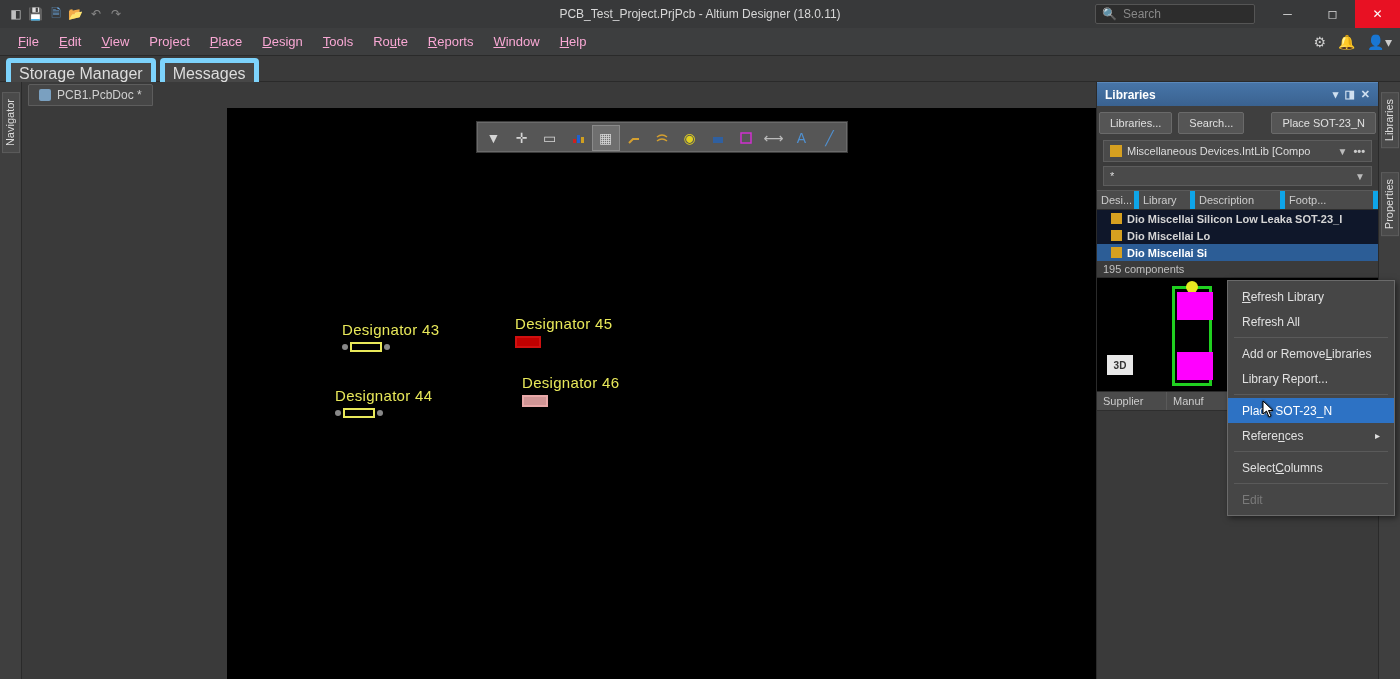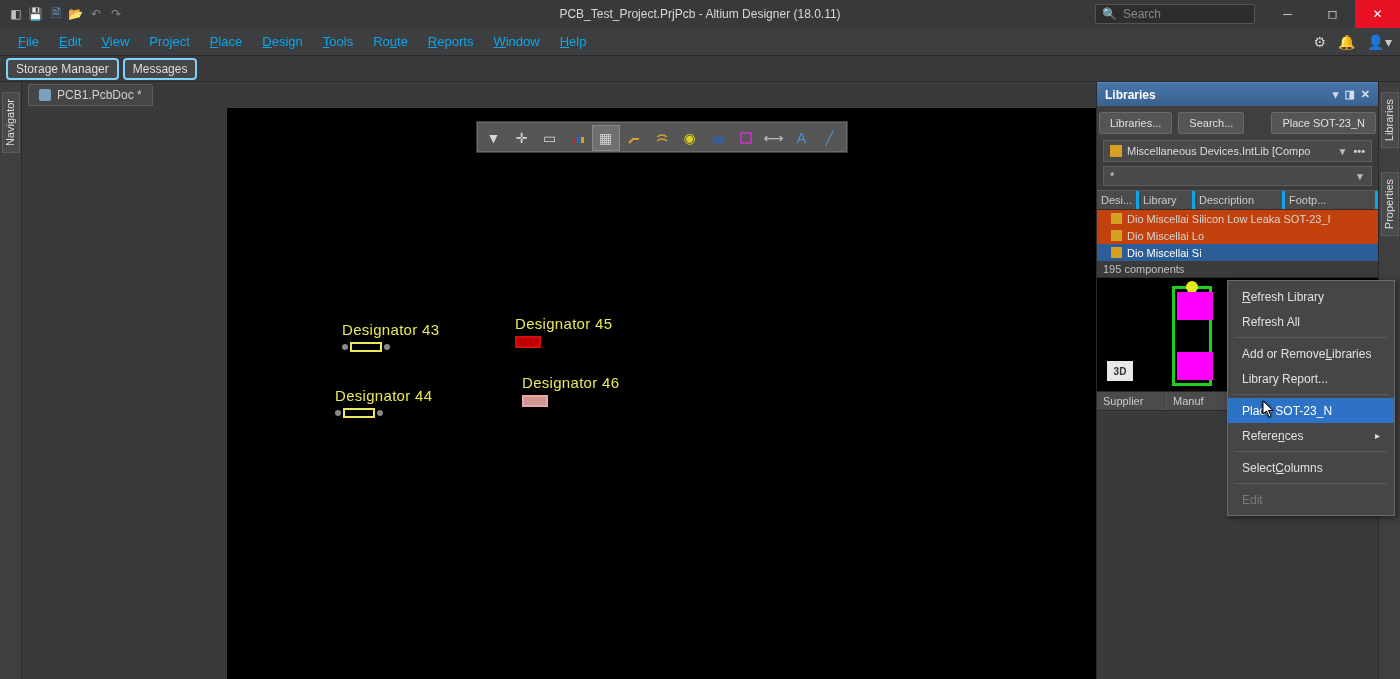--- a/index.html
+++ b/index.html
@@ -11,27 +11,27 @@
 .titlebar .quick .icon { width: 16px; height: 16px; display:flex; align-items:center; justify-content:center; color:#c0c0c0; }
 .titlebar .title { position:absolute; left:50%; transform:translateX(-50%); font-size:12px; color:#d8d8d8; }
 .titlebar .right { margin-left:auto; display:flex; align-items:center; gap:0; }
 .titlebar .search { width:160px; height:20px; background:#2d2d2d; border:1px solid #555; border-radius:2px; display:flex; align-items:center; margin-right:10px; padding:0 6px; color:#888;}
 .titlebar .search .sicon { margin-right:6px; font-size:12px;}
 .titlebar .winbtn { width:45px; height:28px; display:flex; align-items:center; justify-content:center; color:#ddd; }
 .titlebar .winbtn.close { background:#e81123; color:#fff; }
 
 
 .menubar { height:28px; background:#3d3e3f; display:flex; align-items:center; padding:0 8px; border-bottom:1px solid #2a2a2a;}
-.menubar .menuitem { padding:4px 10px; font-size:13px; color:#0ea5e9; }
+.menubar .menuitem { padding:4px 10px; font-size:13px; color:#f9a8d4; }
 .menubar .menuitem .ul { text-decoration:underline; }
 .menubar .right-icons { margin-left:auto; display:flex; gap:12px; align-items:center; font-size:14px; color:#ccc;}
 
 
 .subtabs { height:26px; background:#3a3a3a; display:flex; align-items:flex-start; padding:2px 6px 0 6px; gap:4px; border-bottom:1px solid #2a2a2a;}
-.subtabs .tab { background:#474747; border:2px solid #7dd3fc; border-radius:4px; padding:2px 8px; font-size:12px; color:#ddd; }
+.subtabs .tab { background:#474747; border:5px solid #7dd3fc; border-radius:4px; padding:2px 8px; font-size:16px; color:#ddd; }
 
 
 .mainrow { display:flex; height:calc(100% - 28px - 28px - 26px); position:relative; }
 
 
 .vcol { width:22px; background:#3f3f3f; border-right:1px solid #2a2a2a; display:flex; justify-content:center; position:relative;}
 .vcol .vtab { position:absolute; top:10px; left:2px; width:18px; background:#4a4a4a; border:1px solid #5c5c5c; writing-mode:vertical-rl; text-orientation:mixed; padding:6px 1px; font-size:11px; color:#ddd; transform:rotate(180deg);}
 .vcol.right .vtab.top { top:10px; }
 .vcol.right .vtab.bot { top:90px; }
 
@@ -66,28 +66,28 @@
 .libpanel .hdr .hicons { margin-left:auto; display:flex; gap:6px; font-size:11px; color:#d0e0f0;}
 .libpanel .brow { padding:6px 2px; display:flex; gap:6px; background:#3f3f3f;}
 .libpanel .btn { background:#555; border:1px solid #6a6a6a; color:#e0e0e0; padding:4px 10px; font-size:11px; border-radius:2px;}
 .libpanel .libselect { margin:0 6px 4px 6px; background:#4a4a4a; border:1px solid #5d5d5d; height:22px; display:flex; align-items:center; padding:0 6px; font-size:11px; color:#ddd; position:relative;}
 .libpanel .libselect .yicon { width:12px;height:12px; background:#d6a020; margin-right:5px;}
 .libpanel .libselect .arrow { margin-left:auto; font-size:10px; color:#bbb;}
 .libpanel .libselect .dots { margin-left:6px; color:#ccc; font-weight:bold;}
 .libpanel .filter { margin:0 6px 4px 6px; background:#4a4a4a; border:1px solid #5d5d5d; height:20px; display:flex; align-items:center; padding:0 6px; font-size:11px; color:#ddd;}
 .libpanel .filter .arrow{ margin-left:auto; font-size:10px; color:#bbb;}
 .libpanel .gridhdr { display:flex; background:#4b4b4b; border-top:1px solid #5a5a5a; border-bottom:1px solid #2e2e2e; font-size:11px; color:#ccc;}
-.libpanel .gridhdr .col { padding:3px 4px; border-right:3px solid #0ea5e9;}
-.libpanel .gridbody { background:#c2410c; font-size:11px;}
+.libpanel .gridhdr .col { padding:3px 4px; border-right:5px solid #0ea5e9;}
+.libpanel .gridbody { background:#0f172a; font-size:11px;font-weight:bold;}
 .libpanel .grow { display:flex; align-items:center; height:17px; padding-left:14px; gap:5px; color:#d5d5d5; white-space:nowrap; overflow:hidden;}
 .libpanel .grow .ricon { width:11px; height:11px; background:#d6a020;}
 .libpanel .grow.selected { background:#2c5d96; color:#fff;}
 .libpanel .count { padding:2px 6px; font-size:11px; color:#c0c0c0;}
 .libpanel .preview { height:115px; background:#000; margin:0 0; position:relative; border-top:1px solid #2a2a2a; border-bottom:1px solid #2a2a2a;}
-.libpanel .preview .btn3d { position:absolute; left:10px; bottom:10px; width:26px; height:20px; background:#e8e8e8; color:#333; font-size:10px; display:flex; align-items:center; justify-content:center; font-weight:bold;}
+.libpanel .preview .btn3d { position:absolute; left:10px; bottom:16px; width:26px; height:20px; background:#e8e8e8; color:#333; font-size:10px; display:flex; align-items:center; justify-content:center; font-weight:bold;}
 .libpanel .preview .fp { position:absolute; left:75px; top:8px; width:40px; height:100px; border:3px solid #20d020; }
 .libpanel .preview .fp .pad1 { position:absolute; width:36px; height:28px; background:#ff00ff; }
 .libpanel .preview .fp .yellow { position:absolute; top:-8px; left:50%; transform:translateX(-50%); width:12px; height:12px; background:#e8e820; border-radius:50%;}
 .libpanel .supplhdr { display:flex; background:#4b4b4b; border-bottom:1px solid #2e2e2e; font-size:11px; color:#ccc;}
 .libpanel .supplhdr .col { padding:3px 6px; border-right:1px solid #5a5a5a;}
 .libpanel .supplbody { flex:1; background:#3a3a3a; position:relative;}
 .libpanel .supplbody .scrolltop { position:absolute; right:2px; top:2px; width:12px; height:12px; color:#888; font-size:10px;}
 
 
 .vcol.right { border-left:1px solid #2a2a2a; border-right:none;}

